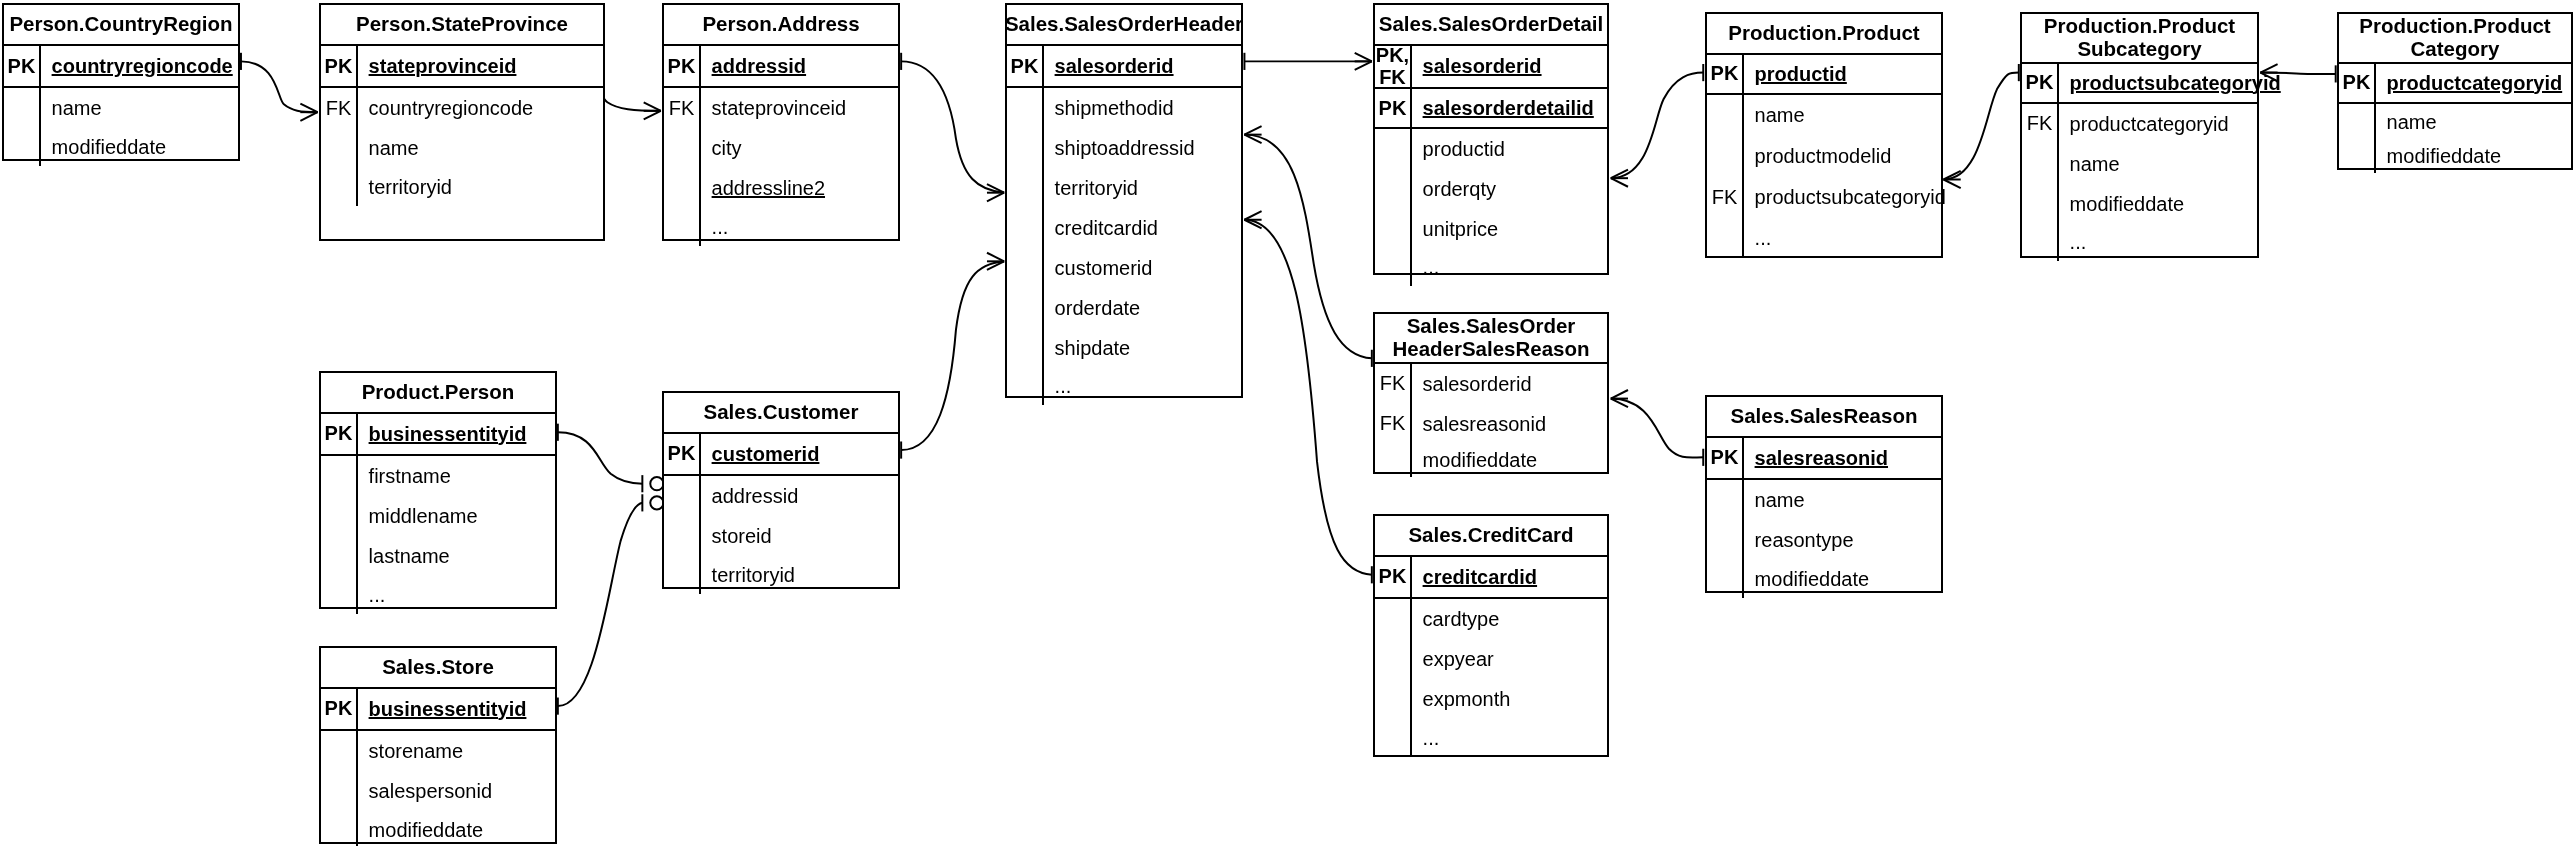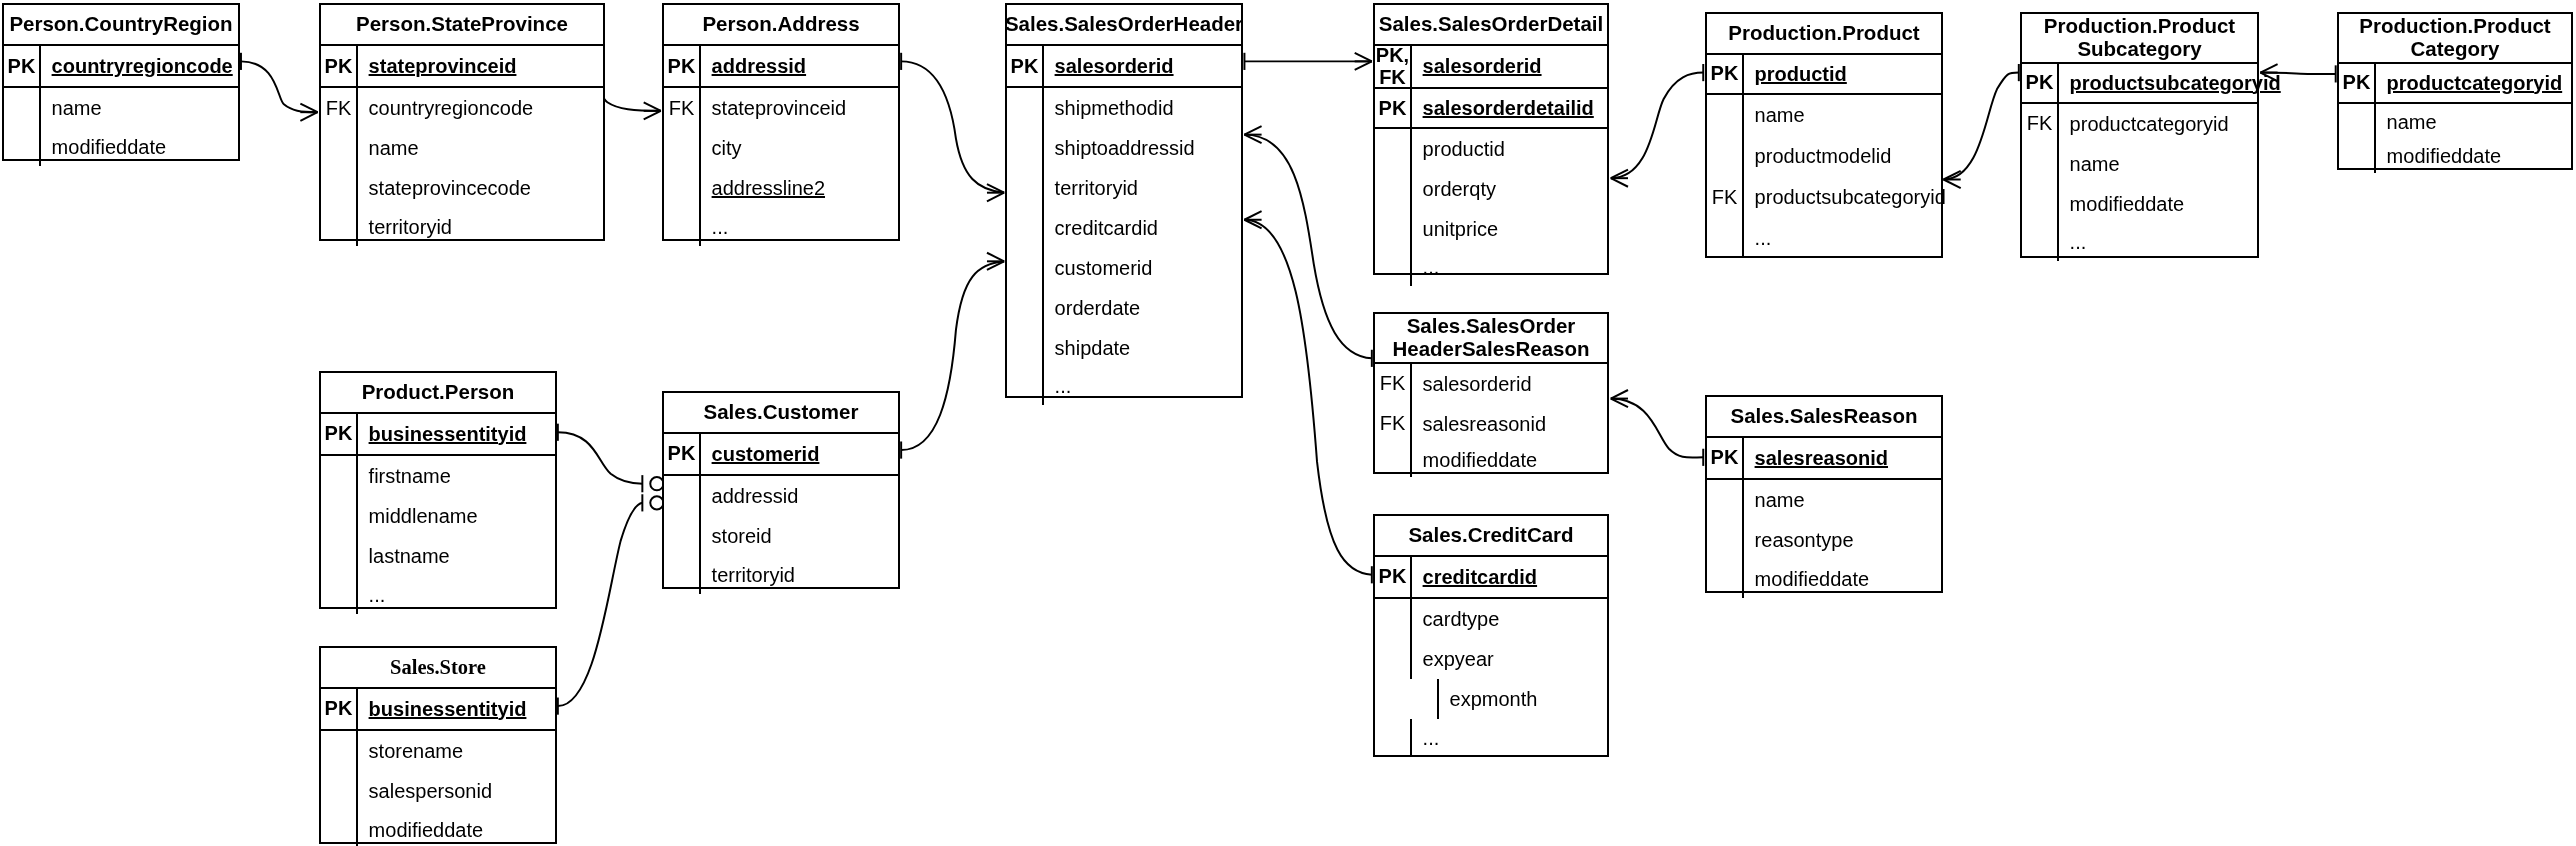--- a/index.html
+++ b/index.html
@@ -161,24 +161,20 @@
           </div>
           <div class="section last">
             <div class="fld" style="height: 40px;">
               <div class="keycol f30">FK</div>
               <div class="namecol f30">countryregioncode</div>
             </div>
             <div class="fld" style="height: 40px;">
               <div class="keycol f30"></div>
               <div class="namecol f30">name</div>
             </div>
-            <div class="fld" style="height: 40px;">
-              <div class="keycol f30"></div>
-              <div class="namecol f30">stateprovincecode</div>
-            </div>
             <div class="fld" style="height: 38px;">
               <div class="keycol f30"></div>
               <div class="namecol f30">territoryid</div>
             </div>
           </div>
         </div>
       </div>
       <div class="entity" style="left: 662px; top: 3.3px; width: 238px; height: 238px;">
         <div class="ent-title f31" style="height: 41px;">Person.Address</div>
         <div class="ent-body">
@@ -415,21 +411,21 @@
               <div class="namecol f30">storeid</div>
             </div>
             <div class="fld" style="height: 38px;">
               <div class="keycol f30"></div>
               <div class="namecol f30">territoryid</div>
             </div>
           </div>
         </div>
       </div>
       <div class="entity" style="left: 319px; top: 646px; width: 238px; height: 198px;">
-        <div class="ent-title f31" style="height: 41px; font-family: Liberation Serif, serif;">Sales.Store</div>
+        <div class="ent-title f31" style="height: 41px;">Sales.Store</div>
         <div class="ent-body">
           <div class="section">
             <div class="fld" style="height: 40px;">
               <div class="keycol f30 bold">PK</div>
               <div class="namecol f30 pk">businessentityid</div>
             </div>
           </div>
           <div class="section last">
             <div class="fld" style="height: 40px;">
               <div class="keycol f30"></div>
@@ -501,21 +497,21 @@
           </div>
           <div class="section last">
             <div class="fld" style="height: 40px;">
               <div class="keycol f30"></div>
               <div class="namecol f30">cardtype</div>
             </div>
             <div class="fld" style="height: 40px;">
               <div class="keycol f30"></div>
               <div class="namecol f30">expyear</div>
             </div>
-            <div class="fld" style="height: 40px; padding-left: 27px;">
+            <div class="fld" style="height: 40px;">
               <div class="keycol f30"></div>
               <div class="namecol f30">expmonth</div>
             </div>
             <div class="fld" style="height: 38px;">
               <div class="keycol f30"></div>
               <div class="namecol f30">...</div>
             </div>
           </div>
         </div>
       </div>

